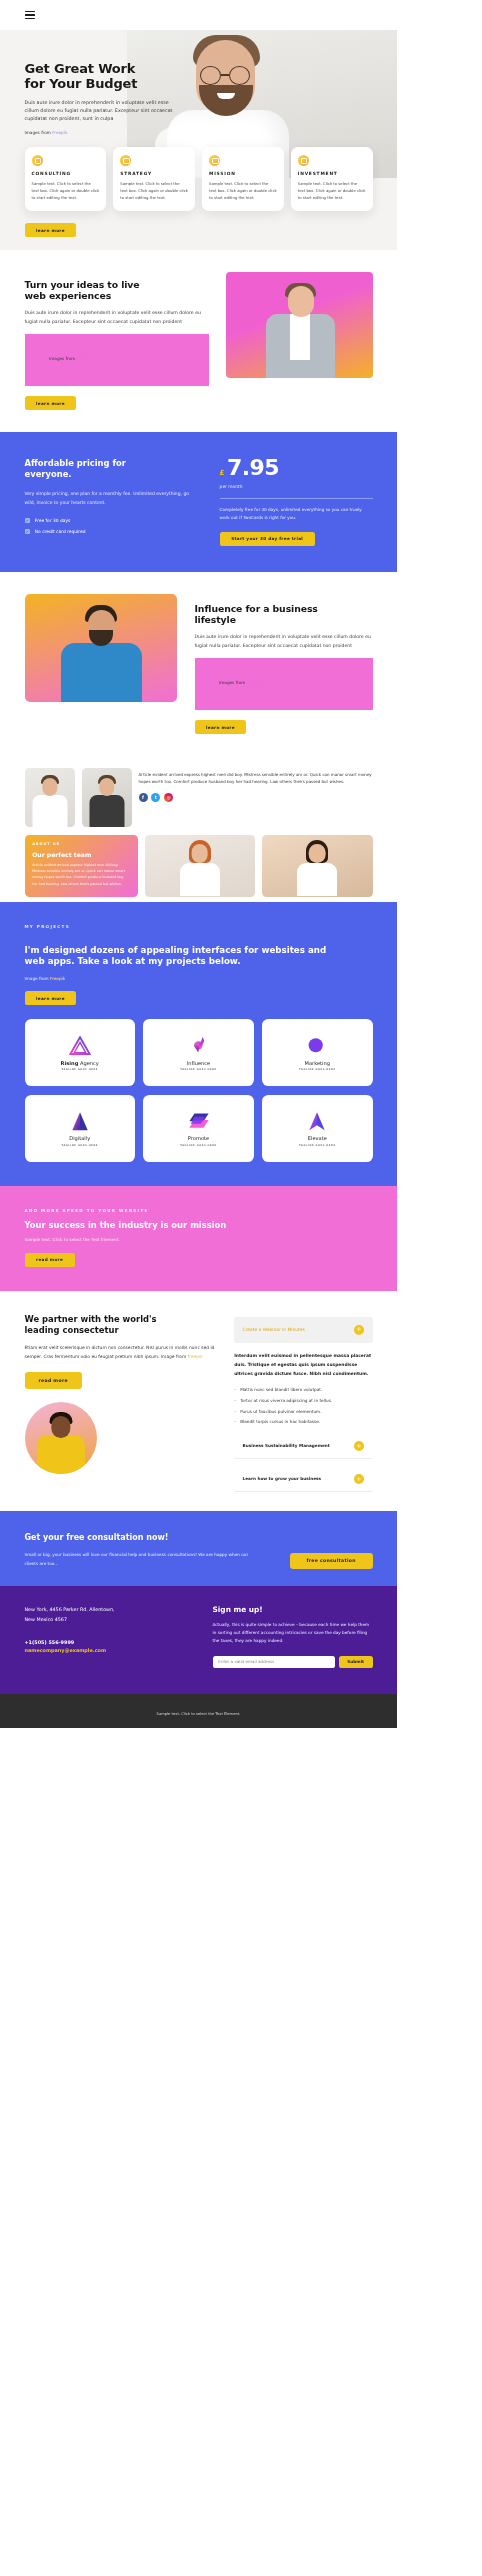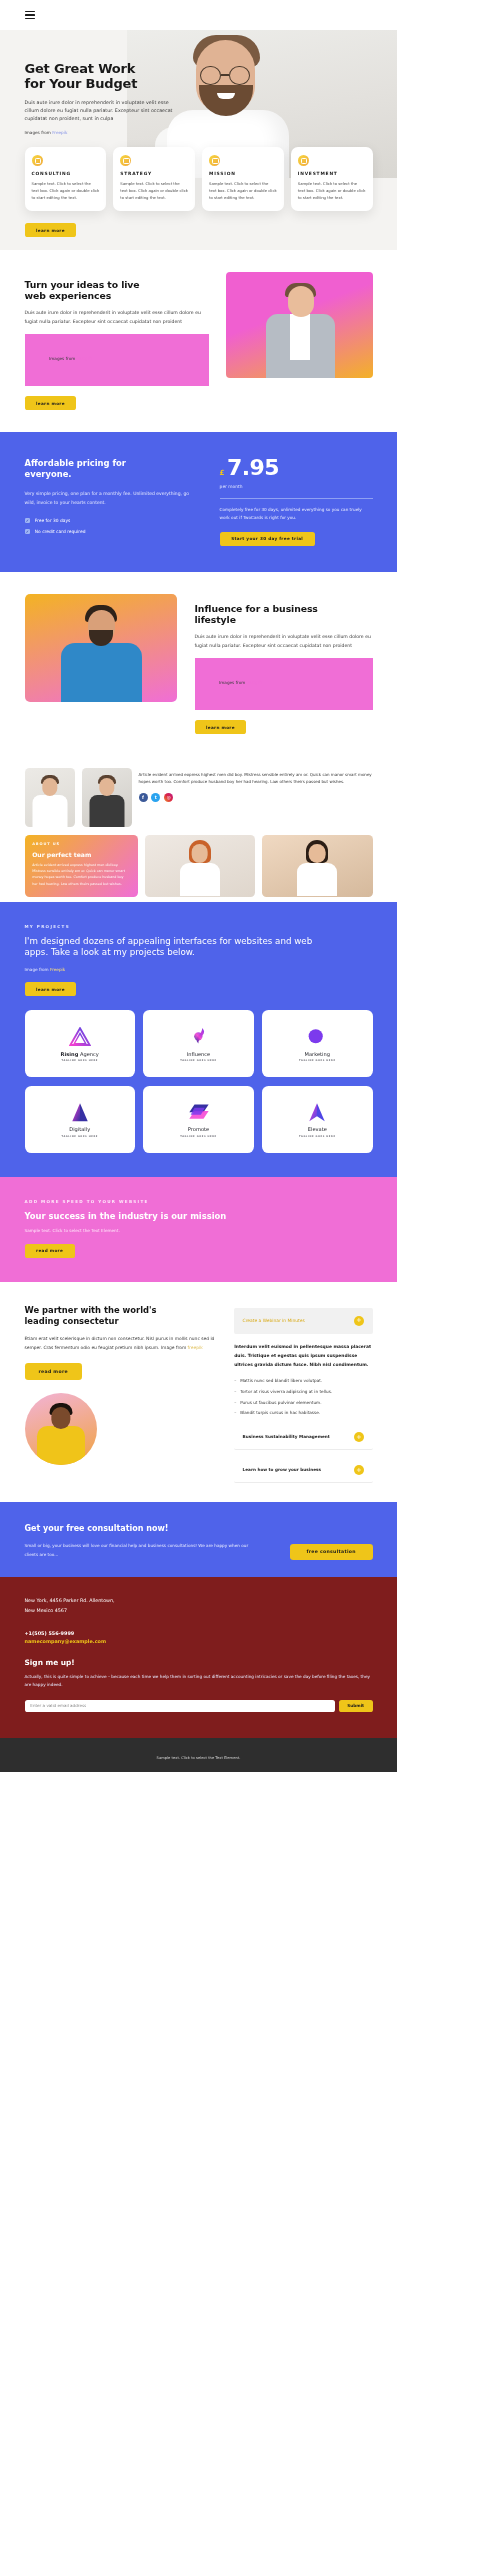--- a/index.html
+++ b/index.html
@@ -161,21 +161,21 @@
   .tp2 { background: linear-gradient(160deg,#f0d9c2,#d5b99c); }
   .tp-head { position:absolute; left:50%; top:9px; transform:translateX(-50%); width:16.7px; height:19.3px; border-radius:8.4px; background:#e6bb98; }
   .tp-hair { position:absolute; left:50%; top:5.1px; transform:translateX(-50%); width:22px; height:23px; border-radius:11px 11px 5.1px 5.1px; background:#c9622a; }
   .tp-hair.dark { background:#2b1d14; }
   .tp-body { position:absolute; left:50%; top:28px; transform:translateX(-50%); width:40px; height:33px; border-radius:9px 9px 0 0; background:#fff; }
 
   
   .projects { background: #4f63ea; padding: 22px 24.5px 24.5px 24.5px; }
   .kicker { font-size: 4.1px; letter-spacing: 1.3px; font-weight: 700; color: #dfe4ff; }
   .kicker.pinkbg { color: #ffe9fb; }
-  h2.proj-title { color: #fff; font-size: 8.7px; line-height: 1.34; font-weight: 400; margin-top: 7px; max-width: 309px; }
+  h2.proj-title { color: #fff; font-size: 8.7px; line-height: 1.34; font-weight: 700; margin-top: 16px; max-width: 309px; }
   .logos-grid { display: grid; grid-template-columns: repeat(3, 1fr); gap: 8.4px; margin-top: 14px; }
   .logo-card {
     background: #fff; border-radius: 6.4px; height: 67px;
     display: flex; flex-direction: column; align-items: center; justify-content: center; gap: 2.6px;
   }
   .logo-mark { height: 23px; display:flex; align-items:center; justify-content:center; }
   .logo-name { font-size: 5.1px; color: #24252c; }
   .logo-name b { font-weight: 700; }
   .logo-tag { font-size: 2.3px; letter-spacing: 0.6px; font-weight: 700; color: #6d6d75; }
 
@@ -219,21 +219,21 @@
   }
   .acc-row-closed .lbl { font-size: 4.2px; font-weight: 700; color: #1e1e1e; }
 
   
   .consult { background: #4f63ea; padding: 22px 24.5px 16.7px 24.5px; }
   h2.consult-title { color: #fff; font-size: 8px; font-weight: 700; }
   .consult-flex { display: flex; gap: 18px; align-items: flex-start; margin-top: 9px; }
   .consult-p { color: #e7eaff; font-size: 4.2px; line-height: 1.95; flex: 1; }
   .consult-btn-wrap { width: 97px; display: flex; justify-content: flex-end; padding-top: 1.3px; }
 
-  .footer-cols { display: flex; gap: 14px; padding: 19.3px 24.5px 26px 24.5px; background: #7f1d1d; flex-direction: column; }
+  .footer-cols { display: flex; gap: 28px; padding: 19.3px 24.5px 26px 24.5px; background: #4c1d95; }
   .fcol { flex: 1; }
   .addr { color: #fff; font-size: 4.8px; line-height: 2.1; }
   .phone { color: #fff; font-size: 4.9px; font-weight: 700; margin-top: 14px; }
   .email { color: #efc519; font-size: 4.9px; font-weight: 700; margin-top: 1.3px; }
   h3.signup { color: #fff; font-size: 7.4px; font-weight: 700; }
   .signup-p { color: #e7eaff; font-size: 4.2px; line-height: 2.0; margin-top: 6.4px; }
   .signup-form { display: flex; gap: 3.9px; margin-top: 9.7px; }
   .signup-input {
     flex: 1; height: 12.2px; border-radius: 2.6px; border: 0; padding: 0 5.8px;
     font-size: 4.1px; color: #444; font-family: "DejaVu Sans", sans-serif; background: #fff;

